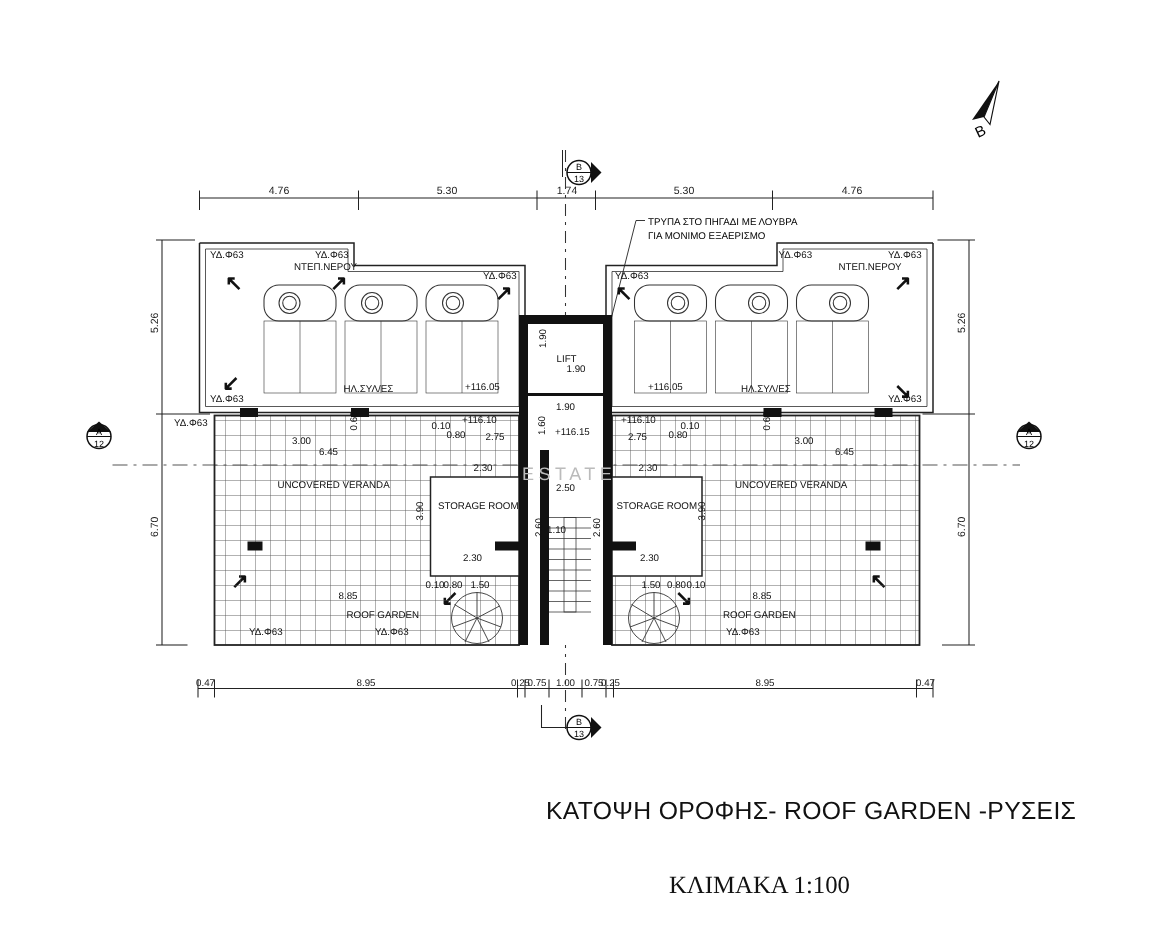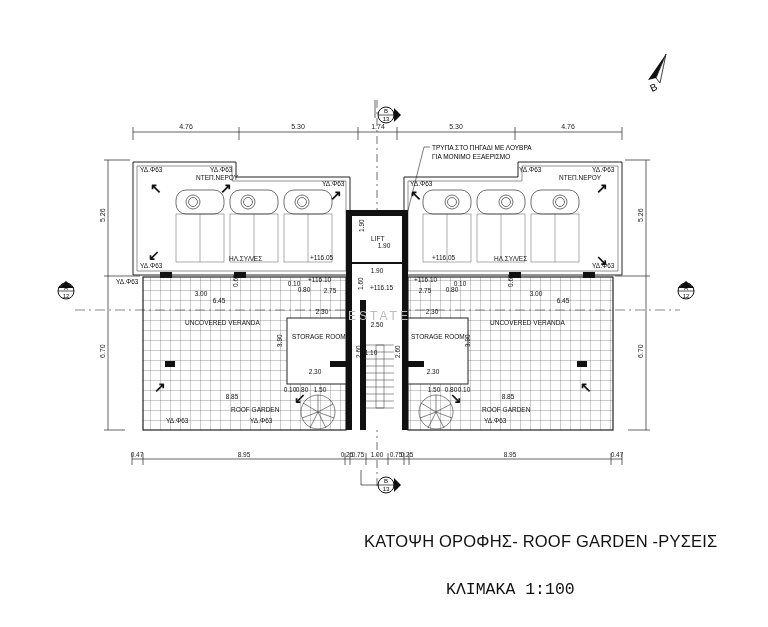--- a/index.html
+++ b/index.html
@@ -1,19 +1,19 @@
 <!DOCTYPE html>
 <html><head>
 <meta charset="utf-8">
 <style>
   html,body{margin:0;padding:0;background:#fff;}
   body{width:768px;height:627px;position:relative;overflow:hidden;font-family:"Liberation Sans",sans-serif;color:#111;}
   #plan{position:absolute;left:0;top:0;width:768px;height:627px;}
   .title{position:absolute;left:364px;top:532px;font-family:Liberation Sans, sans-serif;font-size:16.5px;letter-spacing:0.2px;white-space:nowrap;}
-  .scale{position:absolute;left:446px;top:580px;font-family:Liberation Mono, monospace;font-size:16.5px;white-space:nowrap;text-align:center;}
+  .scale{position:absolute;left:446px;top:580px;font-family:Liberation Serif, serif;font-size:16.5px;white-space:nowrap;text-align:center;}
   svg text{font-family:"Liberation Sans",sans-serif;}
 </style>
 </head>
 <body>
 
 <svg id="plan" viewBox="0 0 768 627" xmlns="http://www.w3.org/2000/svg">
   <defs>
     <pattern id="tiles" width="10" height="10" patternUnits="userSpaceOnUse">
       <path d="M10 0 L0 0 0 10" fill="none" stroke="#555" stroke-width="0.6"></path>
     </pattern>

